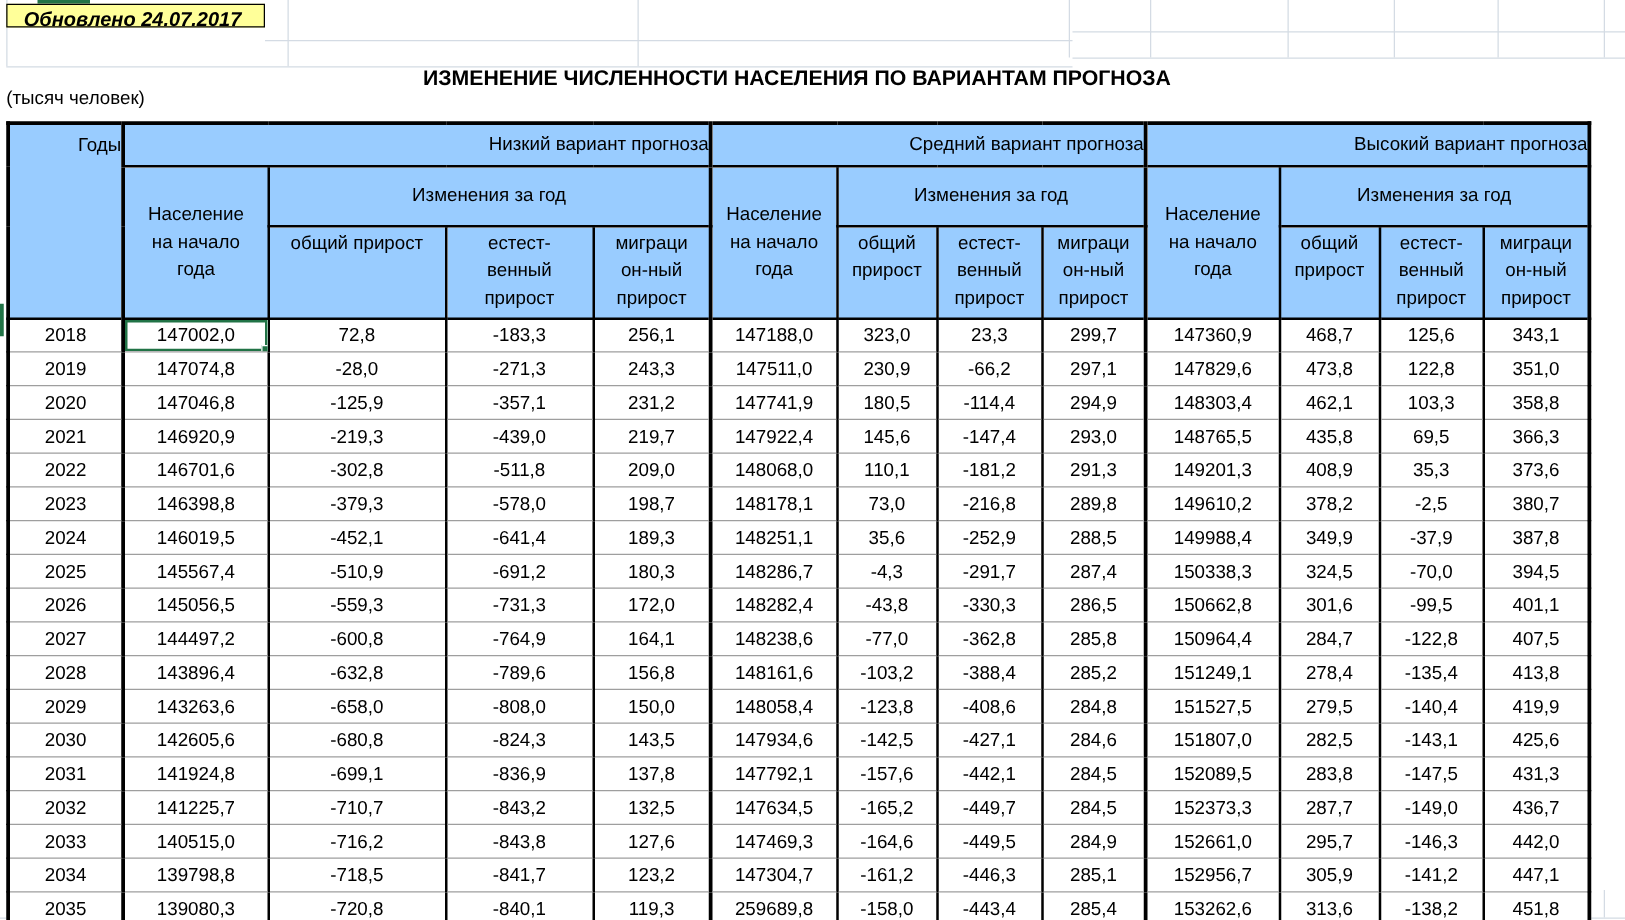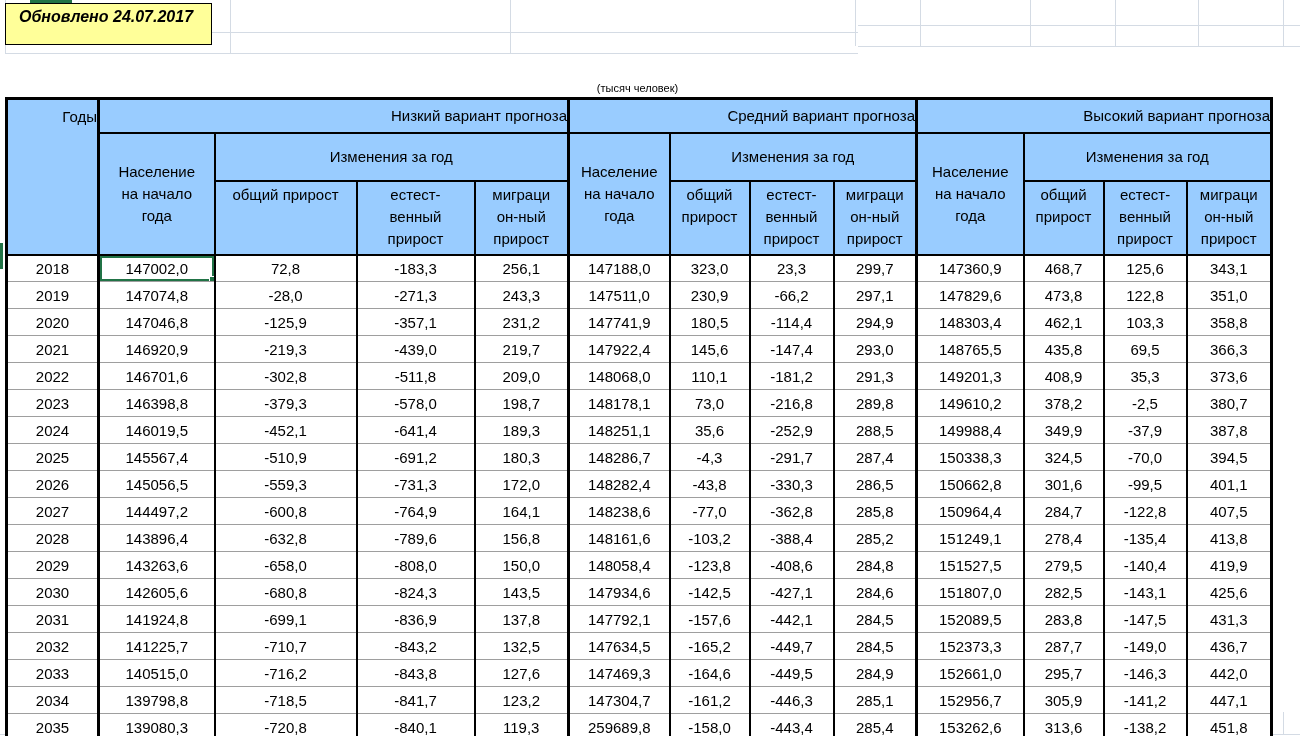--- a/index.html
+++ b/index.html
@@ -9,32 +9,32 @@
 
   
   .gl { position:absolute; background:#d4dbe4; }
   .gl.v { width:1px; }
   .gl.h { height:1px; }
 
   
   .sel-artifact { position:absolute; background:#217346; }
 
   .badge {
-    position:absolute; left:5px; top:3px; width:207px; height:42px;
+    position:absolute; left:5px; top:3px; width:207px; height:19px;
     background:#ffff99; border:1px solid #000;
     font-size:16px; font-weight:bold; font-style:italic;
     padding:4px 0 0 13px; white-space:nowrap;
   }
   .title {
     position:absolute; left:5px; top:53px; width:1265px;
     text-align:center; font-size:17px; font-weight:bold; white-space:nowrap;
   }
   .subtitle {
-    position:absolute; left:5px; top:82px; width:1265px;
-    text-align:center; font-size:11px; white-space:nowrap;
+    position:absolute; left:5px; top:70px; width:1265px;
+    text-align:left; font-size:15px; white-space:nowrap;
   }
 
   table.forecast {
     position:absolute; left:5px; top:97px; width:1265px;
     border-collapse:collapse; table-layout:fixed;
     border:3px solid #000; background:#fff;
   }
   .forecast th, .forecast td { overflow:hidden; }
   .forecast thead th {
     background:#99ccff; font-weight:normal; font-size:15px;
@@ -90,20 +90,21 @@
   <div class="gl v" style="left:920px;  top:712px; height:22px;"></div>
   <div class="gl v" style="left:1030px; top:712px; height:22px;"></div>
   <div class="gl v" style="left:1113px; top:712px; height:22px;"></div>
   <div class="gl v" style="left:1198px; top:712px; height:22px;"></div>
   <div class="gl v" style="left:1283px; top:712px; height:22px;"></div>
 
   <div class="sel-artifact" style="left:30px; top:0; width:42px; height:3px;"></div>
   <div class="sel-artifact" style="left:0; top:243px; width:3px; height:26px;"></div>
 
   <div class="badge">Обновлено 24.07.2017</div>
+  <div class="title">ИЗМЕНЕНИЕ ЧИСЛЕННОСТИ НАСЕЛЕНИЯ ПО ВАРИАНТАМ ПРОГНОЗА</div>
   <div class="subtitle">(тысяч человек)</div>
 
   <table class="forecast">
     <colgroup>
       <col style="width:92px">
         <col style="width:116px">
         <col style="width:142px">
         <col style="width:118px">
         <col style="width:94px">
       <col style="width:101px">

